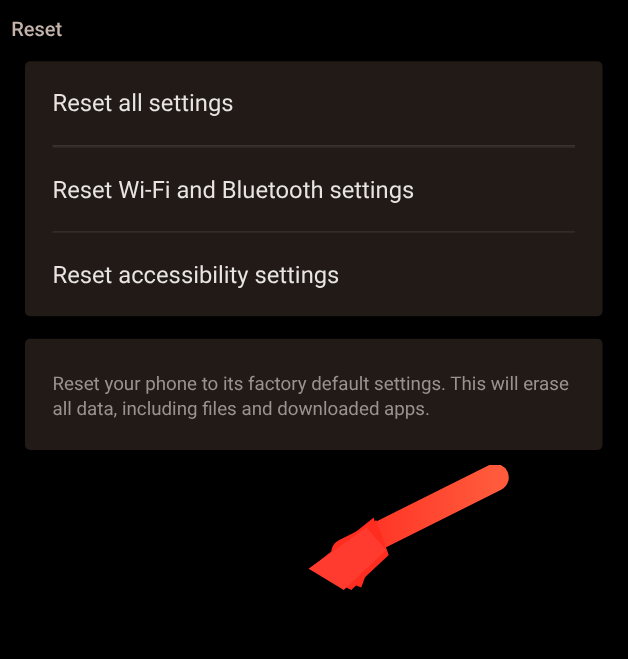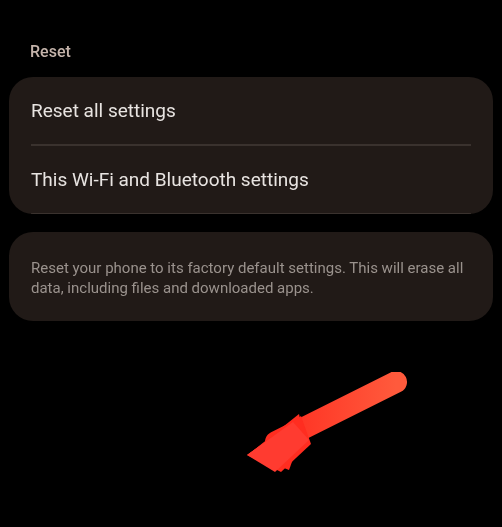--- a/index.html
+++ b/index.html
@@ -9,32 +9,31 @@
     }
     body {
       width: 502px;
       height: 527px;
       background: #000000;
       font-family: -apple-system, BlinkMacSystemFont, 'Segoe UI', Roboto, sans-serif;
       overflow: hidden;
       position: relative;
     }
     .header {
-      padding: 14px 22px 10px 30px;
-      margin-top: 28px;
+      padding: 14px 22px 10px 9px;
     }
     .header-title {
       color: #c4b3aa;
       font-size: 16px;
       font-weight: 500;
     }
     .card {
       background: #211a17;
-      margin: 6px 9px;
-      border-radius: 24px;
+      margin: 6px 20px;
+      border-radius: 4px;
       overflow: hidden;
     }
     .item {
       padding: 22px 22px;
       cursor: pointer;
     }
     .item-title {
       color: #e8e4e1;
       font-size: 19px;
       font-weight: 400;
@@ -68,23 +67,26 @@
   <div class="header-title">Reset</div>
 </div>
 
 <div class="card">
   <div class="item">
     <div class="item-title">Reset all settings</div>
   </div>
   <div class="divider"></div>
   <div class="divider"></div>
   <div class="item">
-    <div class="item-title">This Wi-Fi and Bluetooth settings</div>
+    <div class="item-title">Reset Wi-Fi and Bluetooth settings</div>
   </div>
   <div class="divider"></div>
+  <div class="item">
+    <div class="item-title">Reset accessibility settings</div>
+  </div>
 </div>
 
 <div class="card card-2">
   <div class="item">
     <div class="item-subtitle">Reset your phone to its factory default settings. This will erase all data, including files and downloaded apps.</div>
   </div>
 </div>
 
 <div class="arrow-container">
   <svg width="180" height="100" viewBox="0 0 180 100">

